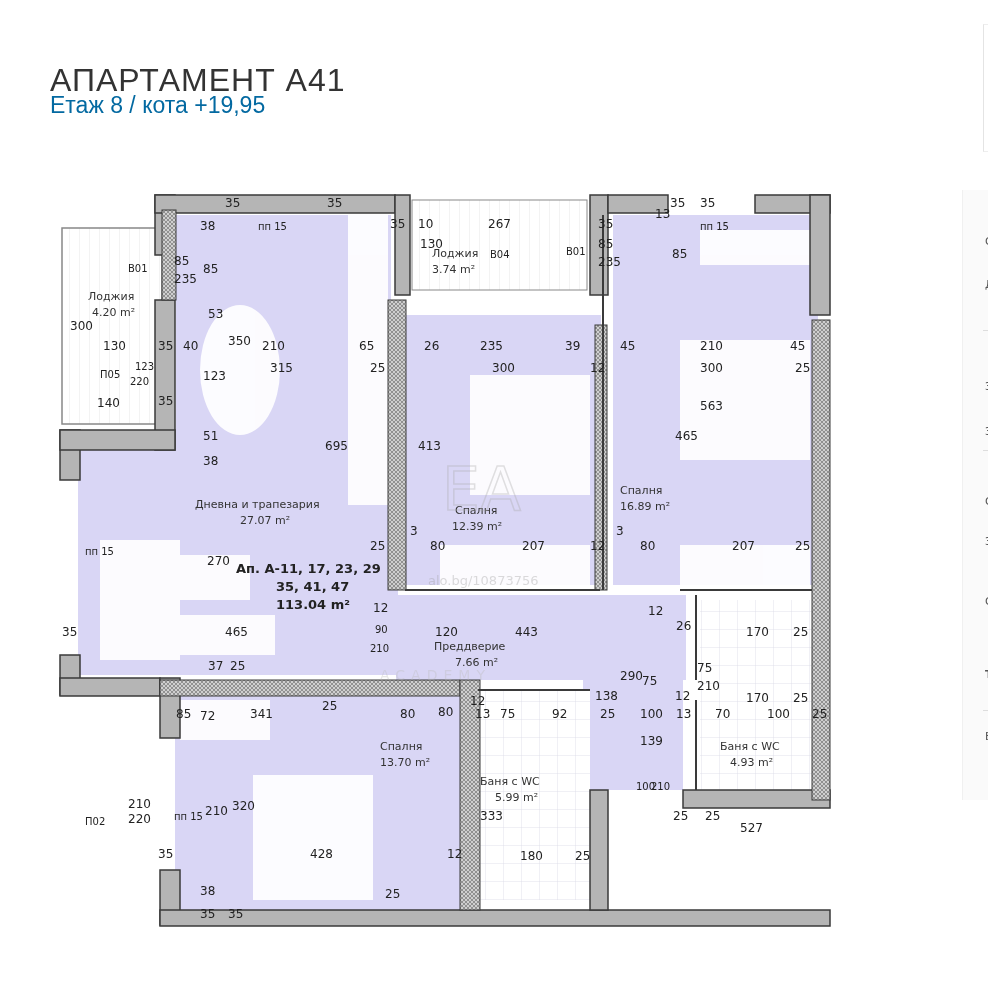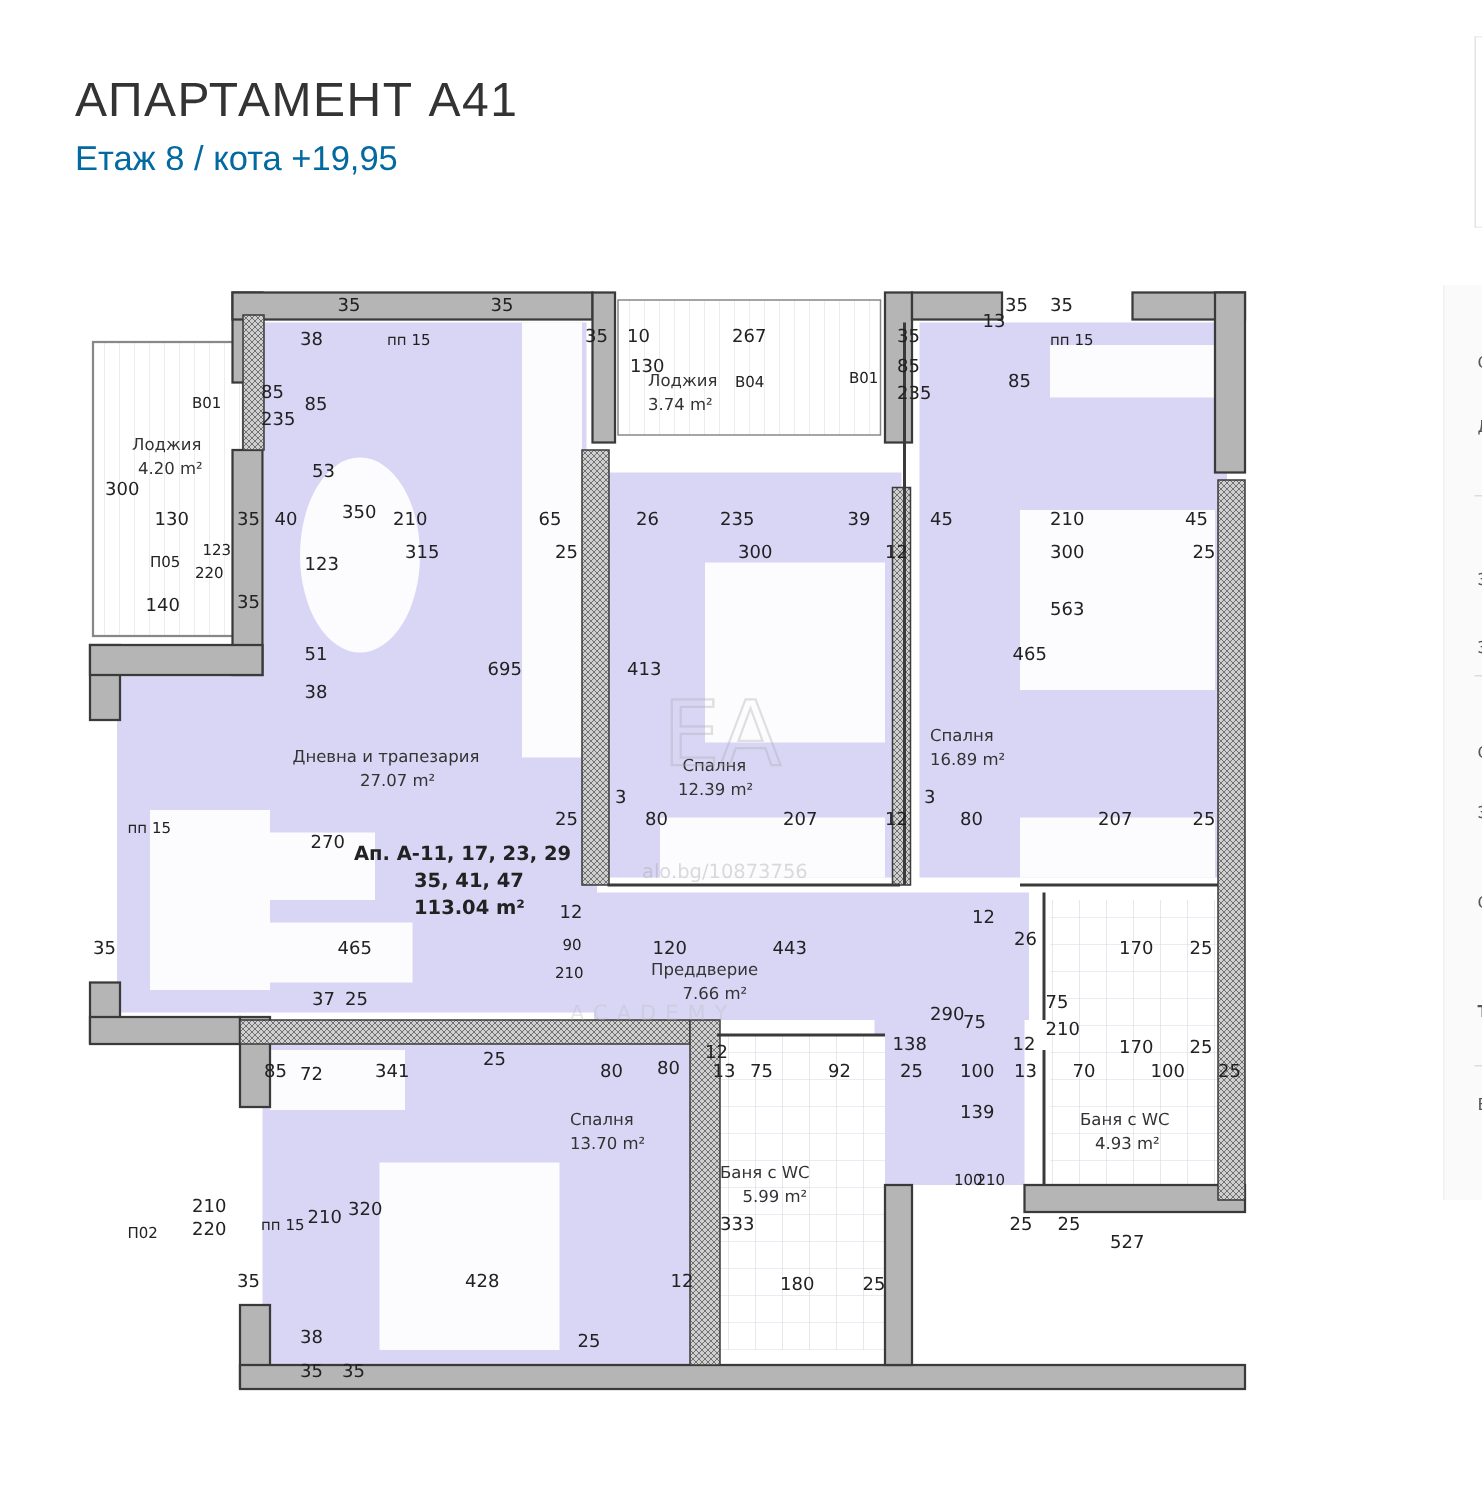--- a/index.html
+++ b/index.html
@@ -1,18 +1,18 @@
 <!DOCTYPE html>
 <html><head>
 <meta charset="utf-8">
 <style>
   html, body { margin:0; padding:0; }
   body { width:988px; height:1000px; background:#ffffff; position:relative; overflow:hidden;
          font-family:"DejaVu Sans", sans-serif; color:#333; }
-  .title { position:absolute; left:50px; top:48px; font-size:32px; letter-spacing:1px; color:#333;
+  .title { position:absolute; left:50px; top:62px; font-size:32px; letter-spacing:1px; color:#333;
            font-family:"Liberation Sans", sans-serif; font-weight:300; }
   .subtitle { position:absolute; left:50px; top:92px; font-size:23px; color:#0369a1;
               font-family:"Liberation Sans", sans-serif; }
   .side-panel-top { position:absolute; left:983px; top:24px; width:10px; height:126px;
                     border-left:1px solid #e4e4e4; border-top:1px solid #eee; border-bottom:1px solid #eee; background:#fff; }
   .side-panel { position:absolute; left:962px; top:190px; width:30px; height:610px; background:#fafafa;
                 border-left:1px solid #f0f0f0; }
   .side-panel .glyph { position:absolute; left:22px; font-size:11px; color:#555; }
   .side-panel .rule { position:absolute; left:20px; width:10px; height:1px; background:#ddd; }
 

